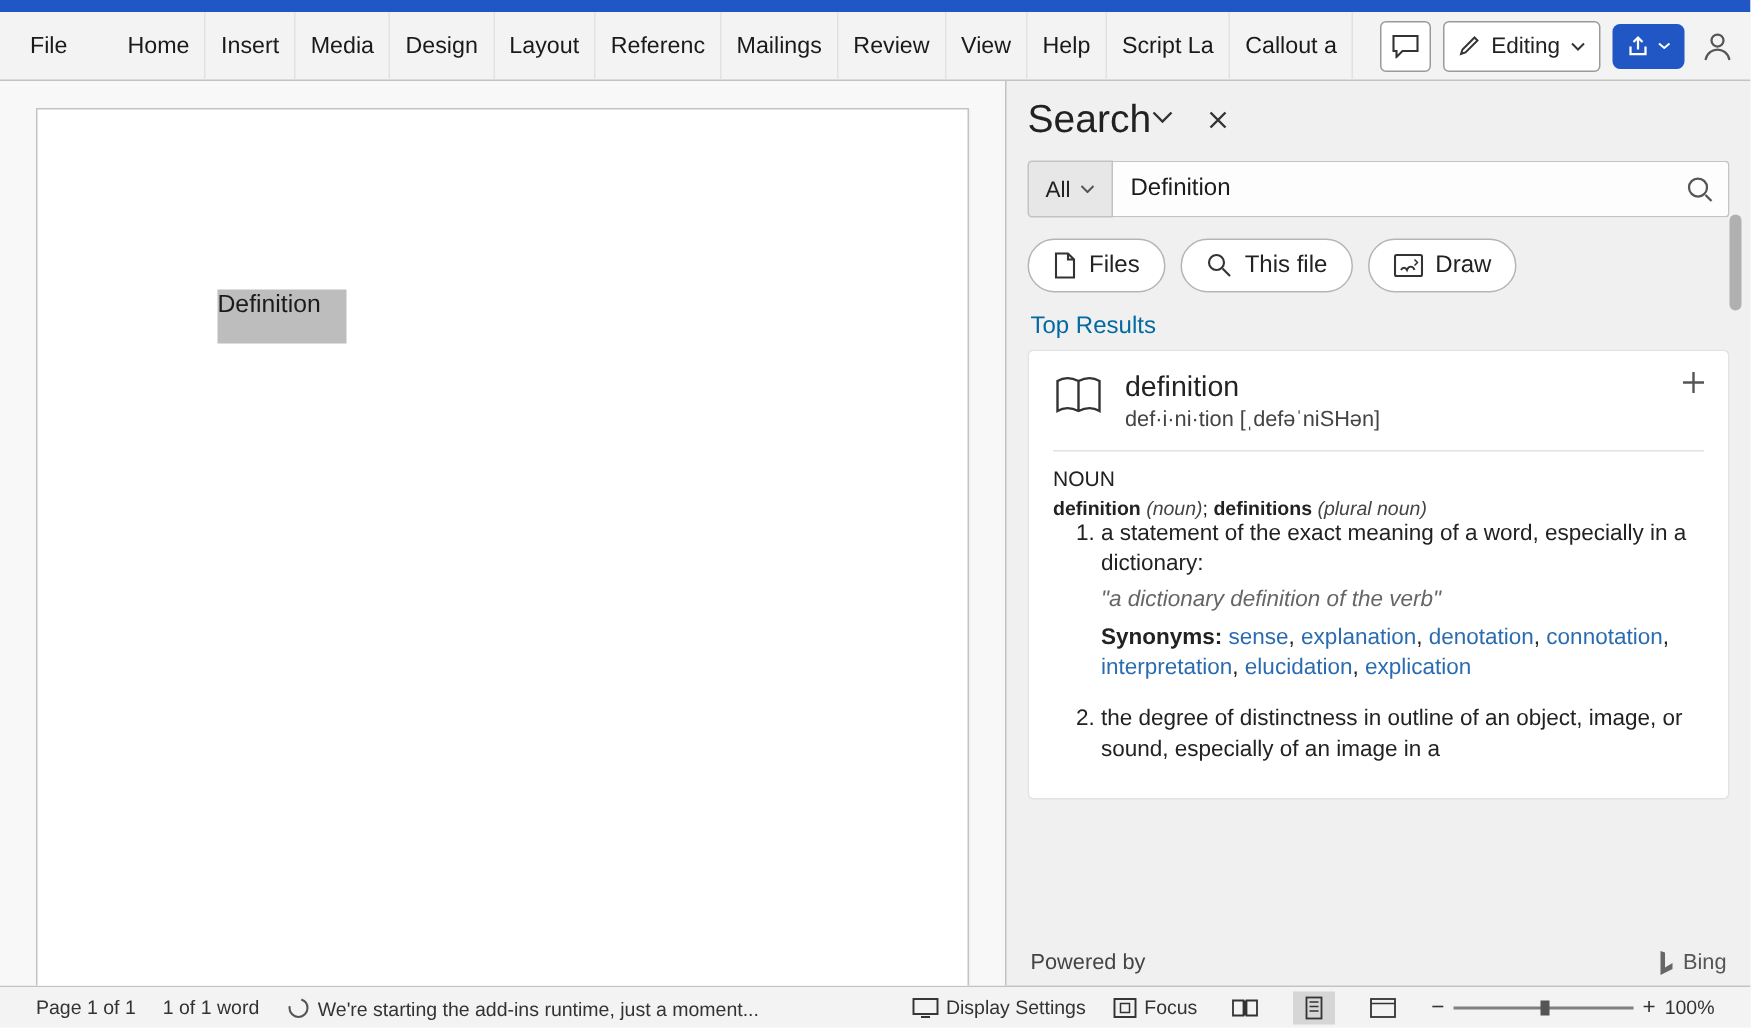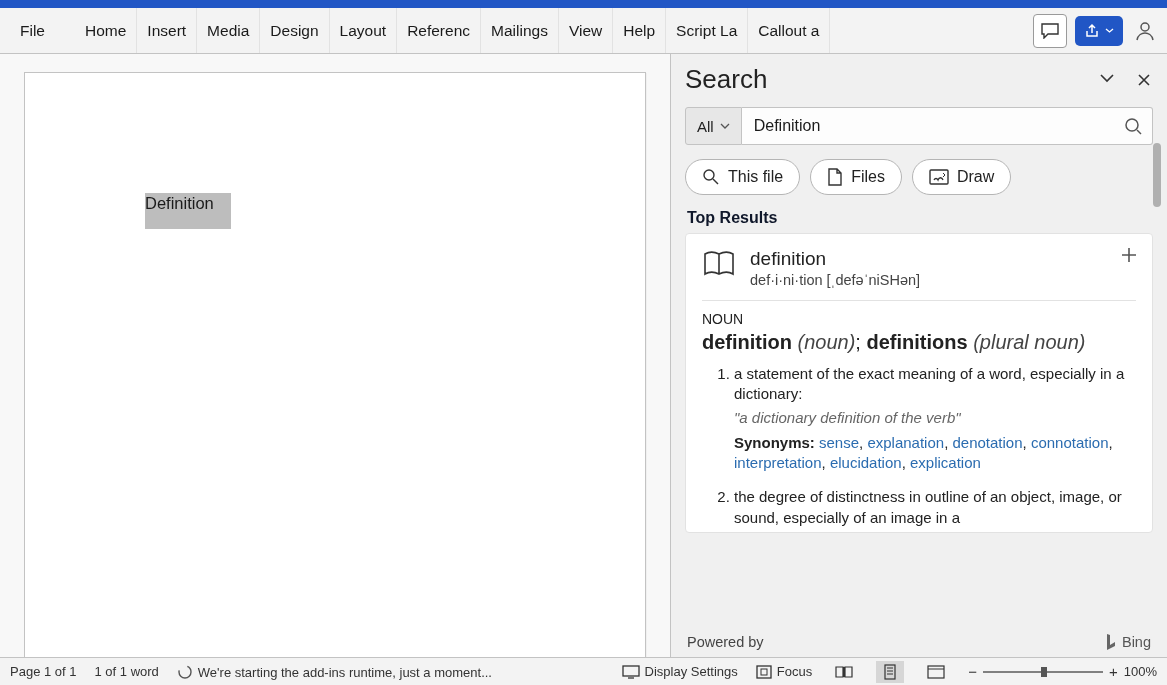--- a/index.html
+++ b/index.html
@@ -23,56 +23,56 @@
   .share-btn{height:30px;border-radius:5px;background:var(--blue);color:#fff;display:flex;align-items:center;gap:5px;padding:0 9px}
   .avatar{width:28px;height:28px;display:flex;align-items:center;justify-content:center}
   
   .main{flex:1;display:flex;min-height:0}
   .doc-area{flex:1;overflow:hidden;position:relative;background:var(--canvas-bg)}
   .page{position:absolute;left:24px;top:18px;width:622px;height:610px;background:var(--doc-bg);border:1px solid var(--border);box-shadow:1px 1px 0 rgba(0,0,0,.03)}
   .sel{position:absolute;left:120px;top:120px;width:86px;height:36px;background:var(--hl)}
   .sel-text{position:absolute;left:120px;top:120px;font-size:16.5px;color:#1b1b1b;line-height:20px;padding-top:0}
   
   .pane{width:497px;background:var(--pane-bg);border-left:1px solid var(--border);display:flex;flex-direction:column;flex:0 0 auto}
-  .pane-head{display:flex;align-items:center;justify-content:space-between;padding:10px 16px 4px 14px}
+  .pane-head{display:flex;align-items:center;padding:10px 16px 4px 14px}
   .pane-title{font-size:26px;font-weight:400;color:#222}
   .pane-head-icons{display:flex;gap:22px;color:#333}
   .search-row{display:flex;gap:0;padding:8px 14px 8px 14px}
   .scope{display:flex;align-items:center;gap:6px;height:38px;padding:0 11px;border:1px solid var(--border);background:#E7E7E7;border-radius:3px 0 0 3px;font-size:15px}
   .search-box{flex:1;height:38px;border:1px solid var(--border);border-left:none;background:#FDFDFD;border-radius:0 3px 3px 0;display:flex;align-items:center;padding:0 10px}
   .search-box input{flex:1;border:none;background:transparent;font-size:16px;outline:none;color:#1b1b1b}
   .pillrow{display:flex;gap:10px;padding:6px 14px 6px 14px;position:relative}
   .pill{display:flex;align-items:center;gap:8px;height:36px;padding:0 16px;border:1px solid var(--pill-border);border-radius:18px;background:#fff;font-size:16px}
   .scrollthumb{position:absolute;right:6px;top:-10px;width:8px;height:64px;background:#B0B0B0;border-radius:4px}
-  .section-title{font-size:16px;font-weight:700;padding:8px 16px 6px;color:#0f172a}
+  .section-title{font-size:16px;font-weight:400;padding:8px 16px 6px;color:#0369a1}
   .results{flex:1;margin:0 14px;overflow:hidden}
   .card{background:#fff;border:1px solid #E2E2E2;border-radius:4px;padding:14px 16px 0;position:relative;height:300px;overflow:hidden}
   .card-head{display:flex;gap:14px;align-items:flex-start}
   .dict-icon{width:34px;height:30px;margin-top:2px;flex:0 0 auto}
   .card-word{font-size:19px;font-weight:400}
   .card-phon{font-size:14.5px;color:#444;margin-top:2px}
   .plus{position:absolute;right:14px;top:12px}
   .card-rule{height:1px;background:#E2E2E2;margin:12px 0 10px}
   .pos{font-weight:400;font-size:14px;margin-bottom:4px}
-  .forms{font-size:20px;margin-bottom:10px}
+  .forms{font-size:13px;}
   .forms b{font-weight:700}
   .forms .paren{font-style:italic;color:#444}
   ol.defs{margin:0;padding-left:32px}
   ol.defs li{font-size:15px;margin-bottom:14px;line-height:1.35}
   .ex{color:#666;font-style:italic;margin-top:3px;display:block}
   .synrow{margin-top:5px;font-size:15px}
   .synlbl{font-weight:700}
   a.syn{color:var(--link);text-decoration:none}
   
   .fb{padding:10px 16px 2px;font-size:14.5px;color:#333}
   .fb a{color:var(--link);text-decoration:underline;margin-left:6px}
   .powered{display:flex;align-items:center;justify-content:space-between;padding:4px 16px 6px;font-size:14.5px;color:#444}
   .bing{display:flex;align-items:center;gap:4px;color:#555}
   
-  .status{height:28px;background:var(--status-bg);border-top:1px solid var(--border);display:flex;align-items:center;font-size:13px;color:#333;padding:0 10px;gap:18px;flex:0 0 auto}
+  .status{height:28px;background:var(--status-bg);border-top:1px solid var(--border);display:flex;align-items:center;font-size:13px;color:#333;padding:0 24px;gap:18px;flex:0 0 auto}
   .status .grow{flex:1}
   .status .seg{display:flex;align-items:flex-end;gap:5px}
   .viewbtn{width:28px;height:22px;display:flex;align-items:center;justify-content:center}
   .viewbtn.active{background:#D6D6D6}
   .zoom{display:flex;align-items:center;gap:6px}
   .zoom-track{width:120px;height:2px;background:#808080;position:relative}
   .zoom-thumb{position:absolute;top:-4px;width:6px;height:10px;background:#555;left:58px}
   svg{display:block}
 </style>
 </head>
@@ -83,29 +83,39 @@
 <div class="ribbon">
   <div class="tabs">
     <div class="tab">File</div>
     <div class="tab">Home</div>
     <div class="tab">Insert</div>
     <div class="tab">Media</div>
     <div class="tab">Design</div>
     <div class="tab">Layout</div>
     <div class="tab">Referenc</div>
     <div class="tab">Mailings</div>
+    <div class="tab">Review</div>
     <div class="tab">View</div>
     <div class="tab">Help</div>
     <div class="tab">Script La</div>
     <div class="tab">Callout a</div>
   </div>
   <div class="ribbon-right">
     <div class="icon-sq">
       <svg width="18" height="16" viewBox="0 0 18 16">
           <path d="M1 1h16v10H7l-4 4v-4H1z" fill="none" stroke="#333" stroke-width="1.4"></path>
+        </svg>
+    </div>
+    <div class="editing">
+      <svg width="15" height="15" viewBox="0 0 15 15">
+          <path d="M2 13l1-3 8-8 2 2-8 8-3 1z" fill="none" stroke="#333" stroke-width="1.3"></path>
+        </svg>
+      <span>Editing</span>
+      <svg width="10" height="6" viewBox="0 0 10 6">
+          <path d="M1 1l4 4 4-4" fill="none" stroke="#333" stroke-width="1.3"></path>
         </svg>
     </div>
     <div class="share-btn">
       <svg width="16" height="16" viewBox="0 0 16 16">
           <path d="M3 8v5h10V8M8 2v8M5 5l3-3 3 3" fill="none" stroke="#fff" stroke-width="1.5"></path>
         </svg>
       <svg width="9" height="5" viewBox="0 0 9 5">
           <path d="M1 1l3.5 3L8 1" fill="none" stroke="#fff" stroke-width="1.3"></path>
         </svg>
     </div>
@@ -148,31 +158,31 @@
       <div class="search-box">
         <input value="Definition" style="">
         <svg width="18" height="18" viewBox="0 0 18 18">
             <circle cx="8" cy="8" r="6" fill="none" stroke="#555" stroke-width="1.5"></circle>
             <path d="M13 13l4 4" stroke="#555" stroke-width="1.5"></path>
           </svg>
       </div>
     </div>
     <div class="pillrow">
       <div class="pill">
+        <svg width="16" height="18" viewBox="0 0 16 18">
+            <path d="M2 1h8l4 4v12H2z M10 1v4h4" fill="none" stroke="#333" stroke-width="1.4"></path>
+          </svg>
+        <span>Files</span>
+      </div>
+      <div class="pill">
         <svg width="18" height="18" viewBox="0 0 18 18">
             <circle cx="7" cy="7" r="5" fill="none" stroke="#333" stroke-width="1.4"></circle>
             <path d="M11 11l5 5" stroke="#333" stroke-width="1.4"></path>
           </svg>
         <span>This file</span>
-      </div>
-      <div class="pill">
-        <svg width="16" height="18" viewBox="0 0 16 18">
-            <path d="M2 1h8l4 4v12H2z M10 1v4h4" fill="none" stroke="#333" stroke-width="1.4"></path>
-          </svg>
-        <span>Files</span>
       </div>
       <div class="pill">
         <svg width="20" height="16" viewBox="0 0 20 16">
             <rect x="1" y="1" width="18" height="14" rx="1" fill="none" stroke="#333" stroke-width="1.4"></rect>
             <path d="M5 11c1-2 3-2 4 0 1-3 4-3 5 0" fill="none" stroke="#333" stroke-width="1.3"></path>
             <path d="M14 4l2 2-2 2" fill="none" stroke="#333"></path>
           </svg>
         <span>Draw</span>
       </div>
       <div class="scrollthumb"></div>

